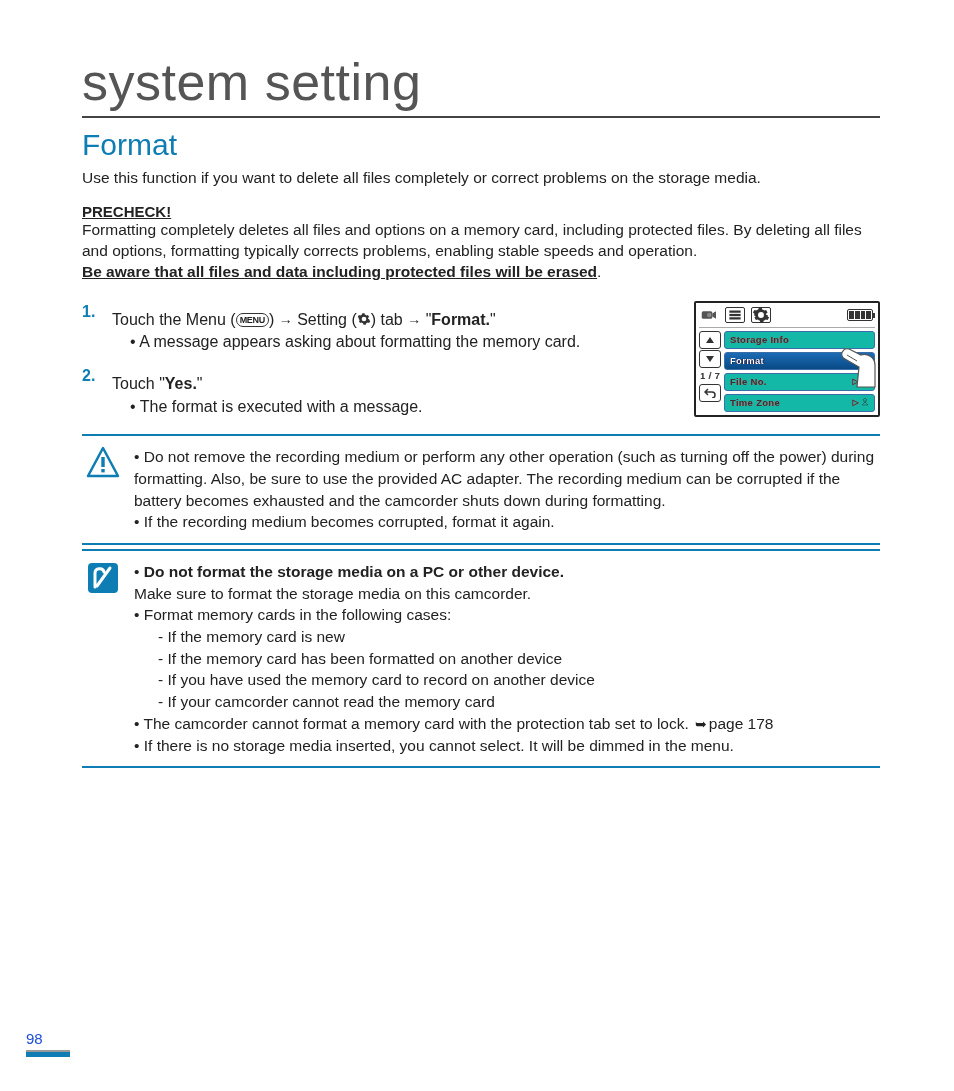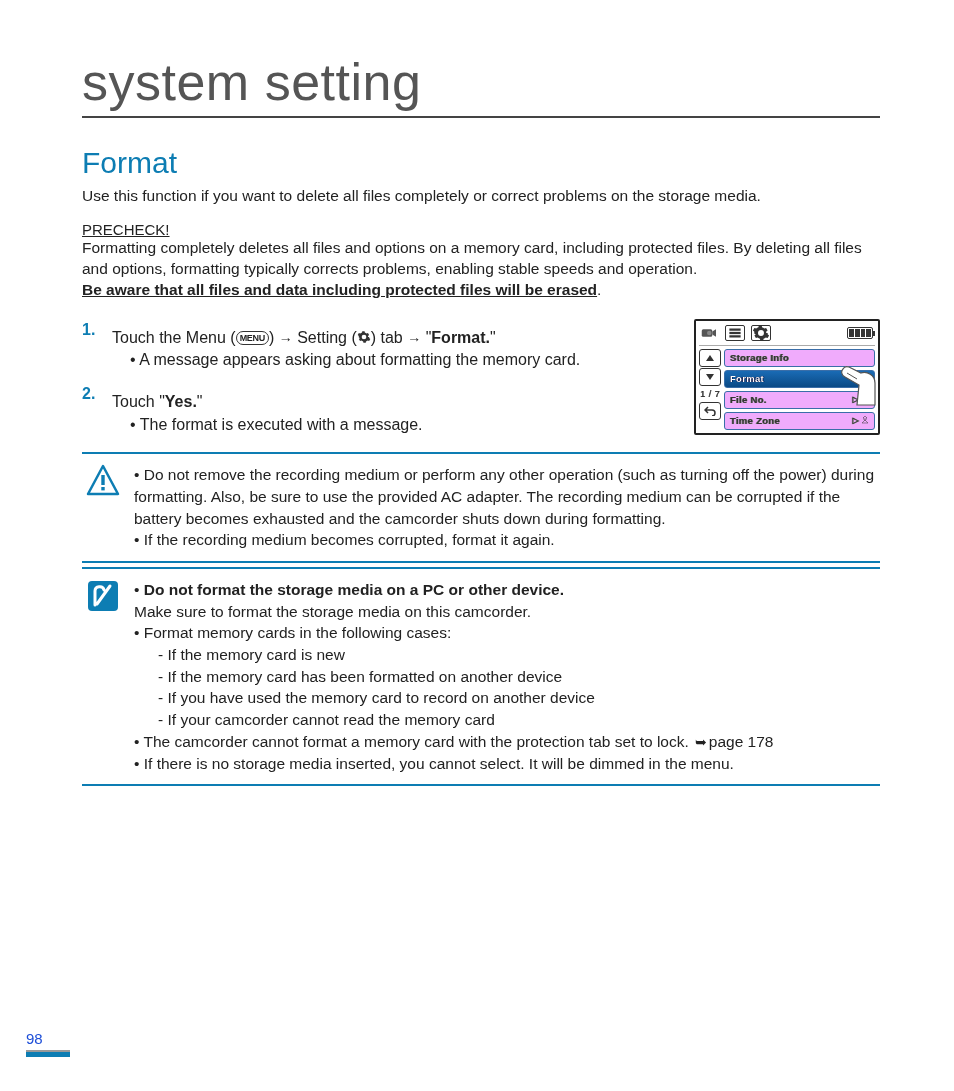--- a/index.html
+++ b/index.html
@@ -1,21 +1,21 @@
 <!DOCTYPE html>
 <html><head>
 <meta charset="utf-8">
 <style>
   * { box-sizing: border-box; margin: 0; padding: 0; }
   html, body { width: 954px; height: 1091px; background: #fff; font-family: Arial, Helvetica, sans-serif; color: #222; }
   .page { padding: 52px 74px 40px 82px; position: relative; height: 1091px; }
-  .chapter-title { font-family: "Helvetica Neue", Arial, sans-serif; font-weight: 200; font-size: 52px; letter-spacing: .5px; color: #555; border-bottom: 2px solid #444; padding-bottom: 4px; margin-bottom: 28px; }
+  .chapter-title { font-family: "Helvetica Neue", Arial, sans-serif; font-weight: 200; font-size: 52px; letter-spacing: .5px; color: #555; border-bottom: 2px solid #444; padding-bottom: 4px; margin-bottom: 10px; }
   .section-title { color: #0d7db3; font-size: 30px; font-weight: 400; margin-bottom: 6px; }
   .intro { font-size: 15.5px; margin-bottom: 14px; line-height: 1.35; }
-  .precheck-hdr { font-weight: normal; text-decoration: underline; font-size: 15px; }
+  .precheck-hdr { font-weight: bold; text-decoration: underline; font-size: 15px; }
   .precheck-body { font-size: 15.5px; line-height: 1.35; }
   .precheck-body .warn { font-weight: bold; text-decoration: underline; }
   .steps-row { display: flex; align-items: flex-start; gap: 18px; margin-top: 18px; }
   .steps { flex: 1; }
   .step { display: flex; gap: 10px; font-size: 16px; line-height: 1.4; margin-bottom: 12px; }
   .step-num { color: #0d7db3; font-weight: bold; min-width: 20px; }
   .step-body { flex: 1; margin-top: 8px; }
   .step-body .sub { padding-left: 18px; }
   .step-body .sub .bullet::before { content: "• "; }
   .menu-pill { display:inline-block; border:1px solid #333; border-radius:10px; font-size:9px; padding:0 3px; vertical-align: 2px; line-height:12px; font-weight:bold; letter-spacing:-.3px;}
@@ -41,21 +41,21 @@
   .tab-box { border:1px solid #333; border-radius:2px; width:20px; height:16px; display:flex; align-items:center; justify-content:center; }
   .batt { margin-left:auto; width:26px; height:12px; border:1px solid #333; border-radius:2px; position:relative;}
   .batt::after{content:"";position:absolute;right:-3px;top:3px;width:2px;height:5px;background:#333;}
   .batt-segs{display:flex;gap:1px;padding:1px;height:100%}
   .batt-segs span{flex:1;background:#333}
   .dev-body { display:flex; gap:3px; padding-top:3px; }
   .dev-left { display:flex; flex-direction:column; gap:1px; width:22px;}
   .dev-nav-btn { border:1px solid #333; border-radius:3px; height:18px; display:flex; align-items:center; justify-content:center; font-size:11px; background:#fff; font-weight:bold;}
   .dev-page { font-size:9px; text-align:center; color:#333; text-shadow: .5px 0 #333; letter-spacing:.5px; line-height:14px;}
   .dev-list { flex:1; display:flex; flex-direction:column; gap:3px; position:relative;}
-  .dev-row { border:1px solid #3a6ea8; border-radius:3px; height:18px; display:flex; align-items:center; padding:0 5px; font-size:9.5px; color:#333; font-weight:bold; text-shadow: 0.6px 0 #888, -0.6px 0 #888; letter-spacing:.3px; background:#f0abfc; justify-content:space-between;}
+  .dev-row { border:1px solid #3a6ea8; border-radius:3px; height:18px; display:flex; align-items:center; padding:0 5px; font-size:9.5px; color:#333; font-weight:bold; text-shadow: 0.6px 0 #888, -0.6px 0 #888; letter-spacing:.3px; background:#14b8a6; justify-content:space-between;}
   .dev-row.sel { background: linear-gradient(#1a6bb5,#0a4a85); color:#fff; text-shadow:0.6px 0 #003,-0.6px 0 #003; }
   .dev-row .play { font-size:8px; color:#333;}
   .dev-row .play svg{width:8px;height:8px;vertical-align:-1px;margin-left:2px}
   .finger { position:absolute; top:16px; right:-2px; width:40px; height:42px; pointer-events:none; }
   .finger svg { width:100%; height:100%; }
 </style>
 </head>
 <body>
 
 <div class="page">

